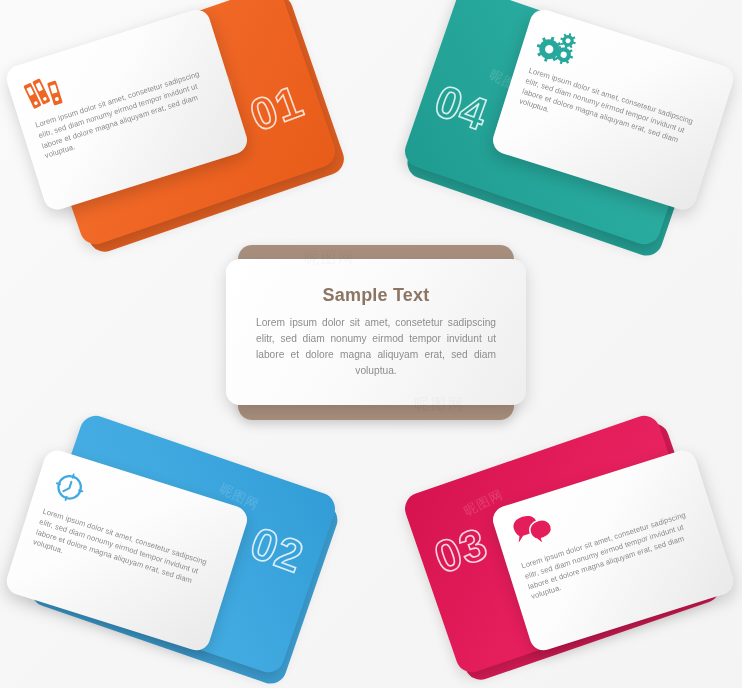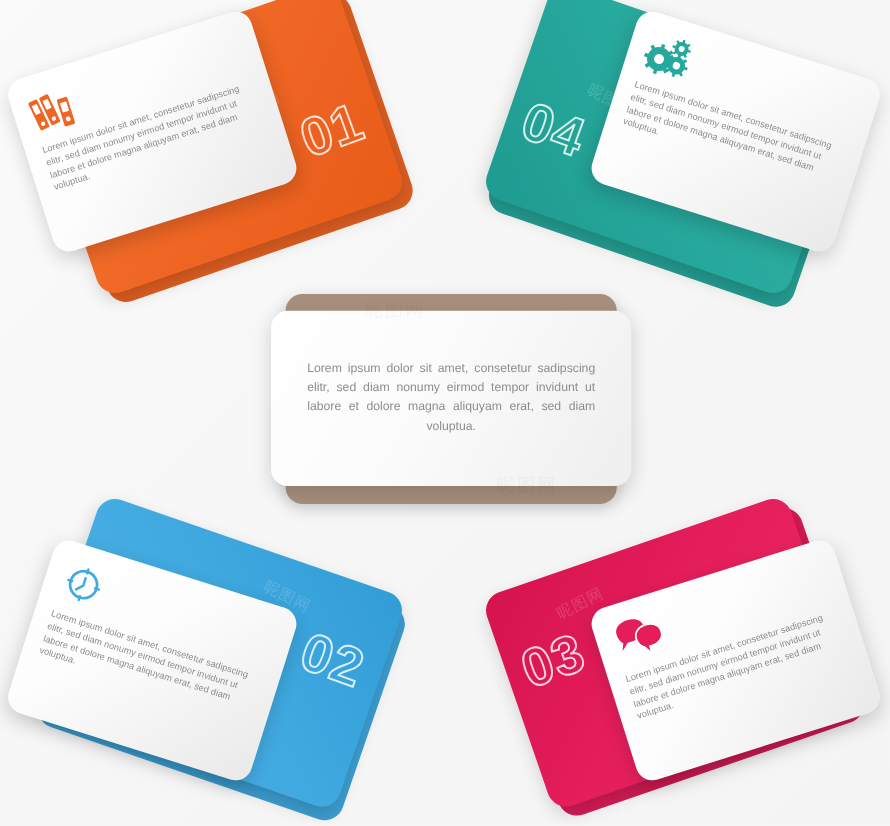--- a/index.html
+++ b/index.html
@@ -327,17 +327,18 @@
         <div class="card-body-text">Lorem ipsum dolor sit amet, consetetur sadipscing elitr, sed diam nonumy eirmod tempor invidunt ut labore et dolore magna aliquyam erat, sed diam voluptua.</div>
       </div>
     </div>
   </div>
 
   <div id="center-card">
     <div class="center-backplate"></div>
     <div class="wm-center" style="left:78px; top:4px;">昵图网</div>
     <div class="wm-center" style="left:188px; top:150px;">昵图网</div>
     <div class="center-face">
+      <div id="center-title">Sample Text</div>
       <div id="center-body">Lorem ipsum dolor sit amet, consetetur sadipscing elitr, sed diam nonumy eirmod tempor invidunt ut labore et dolore magna aliquyam  erat, sed diam voluptua.</div>
     </div>
   </div>
 
 </div>
 
 </body></html>

